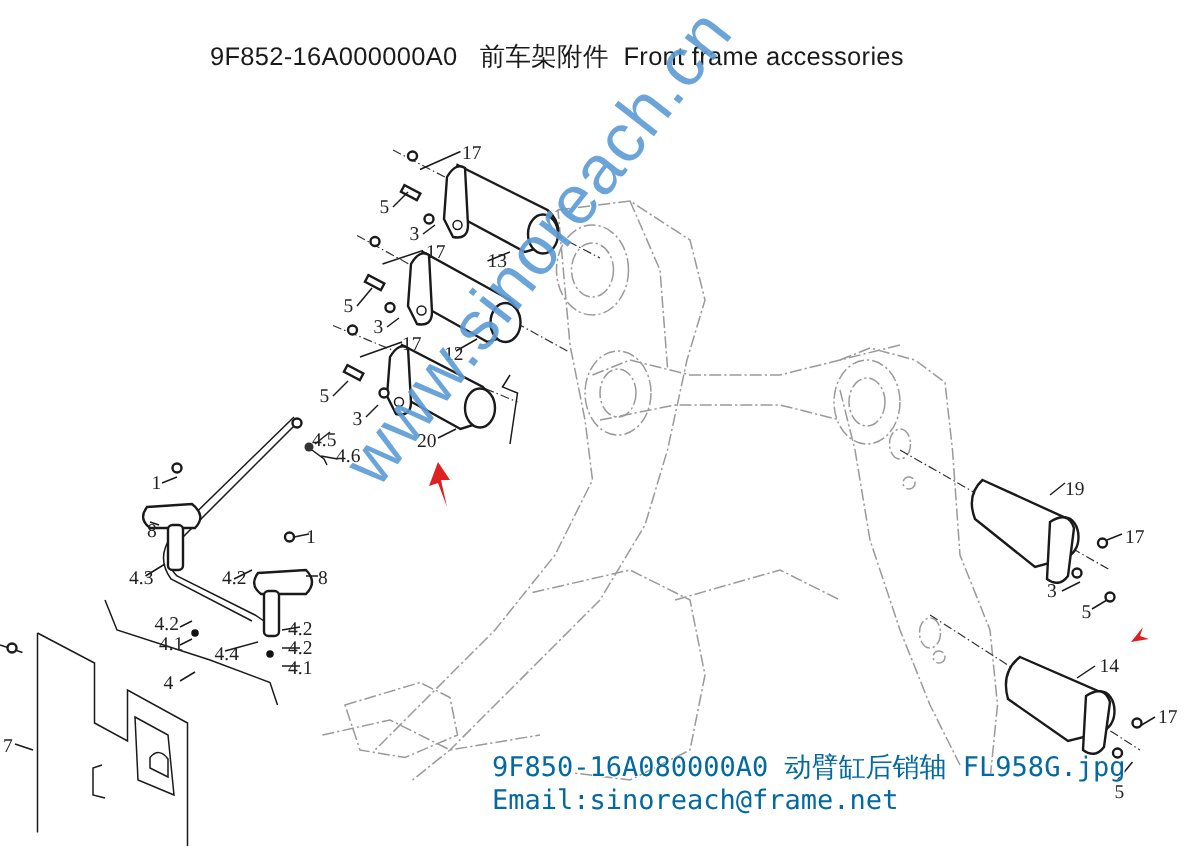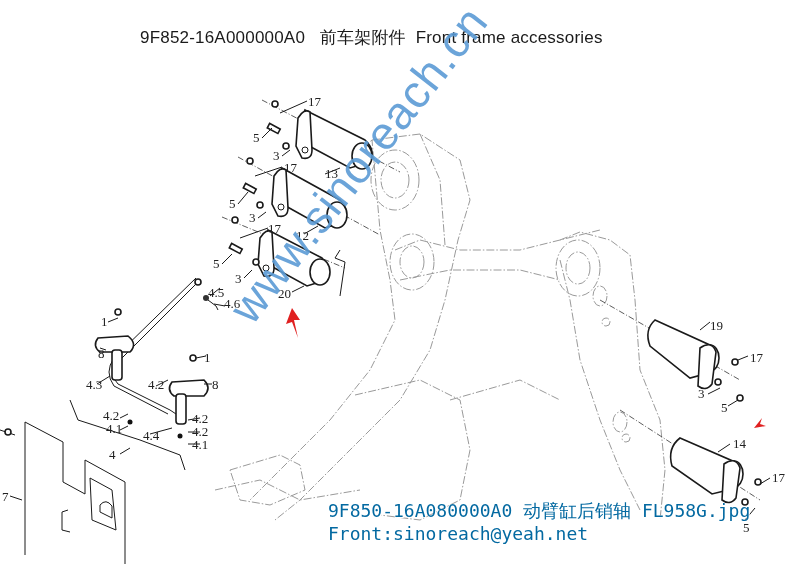--- a/index.html
+++ b/index.html
@@ -219,13 +219,13 @@
 
     <text class="callout" x="733" y="448">14</text>
     <text class="callout" x="772" y="482">17</text>
     <text class="callout" x="743" y="532">5</text>
   </g>
 </svg>
 
 <div class="watermark">www.sinoreach.cn</div>
 
 <div class="footer-line footer1">9F850-16A080000A0 动臂缸后销轴 FL958G.jpg</div>
-<div class="footer-line footer2">Front:sinoreach@yeah.net</div>
+<div class="footer-line footer2">Email:sinoreach@frame.net</div>
 
 </body></html>

